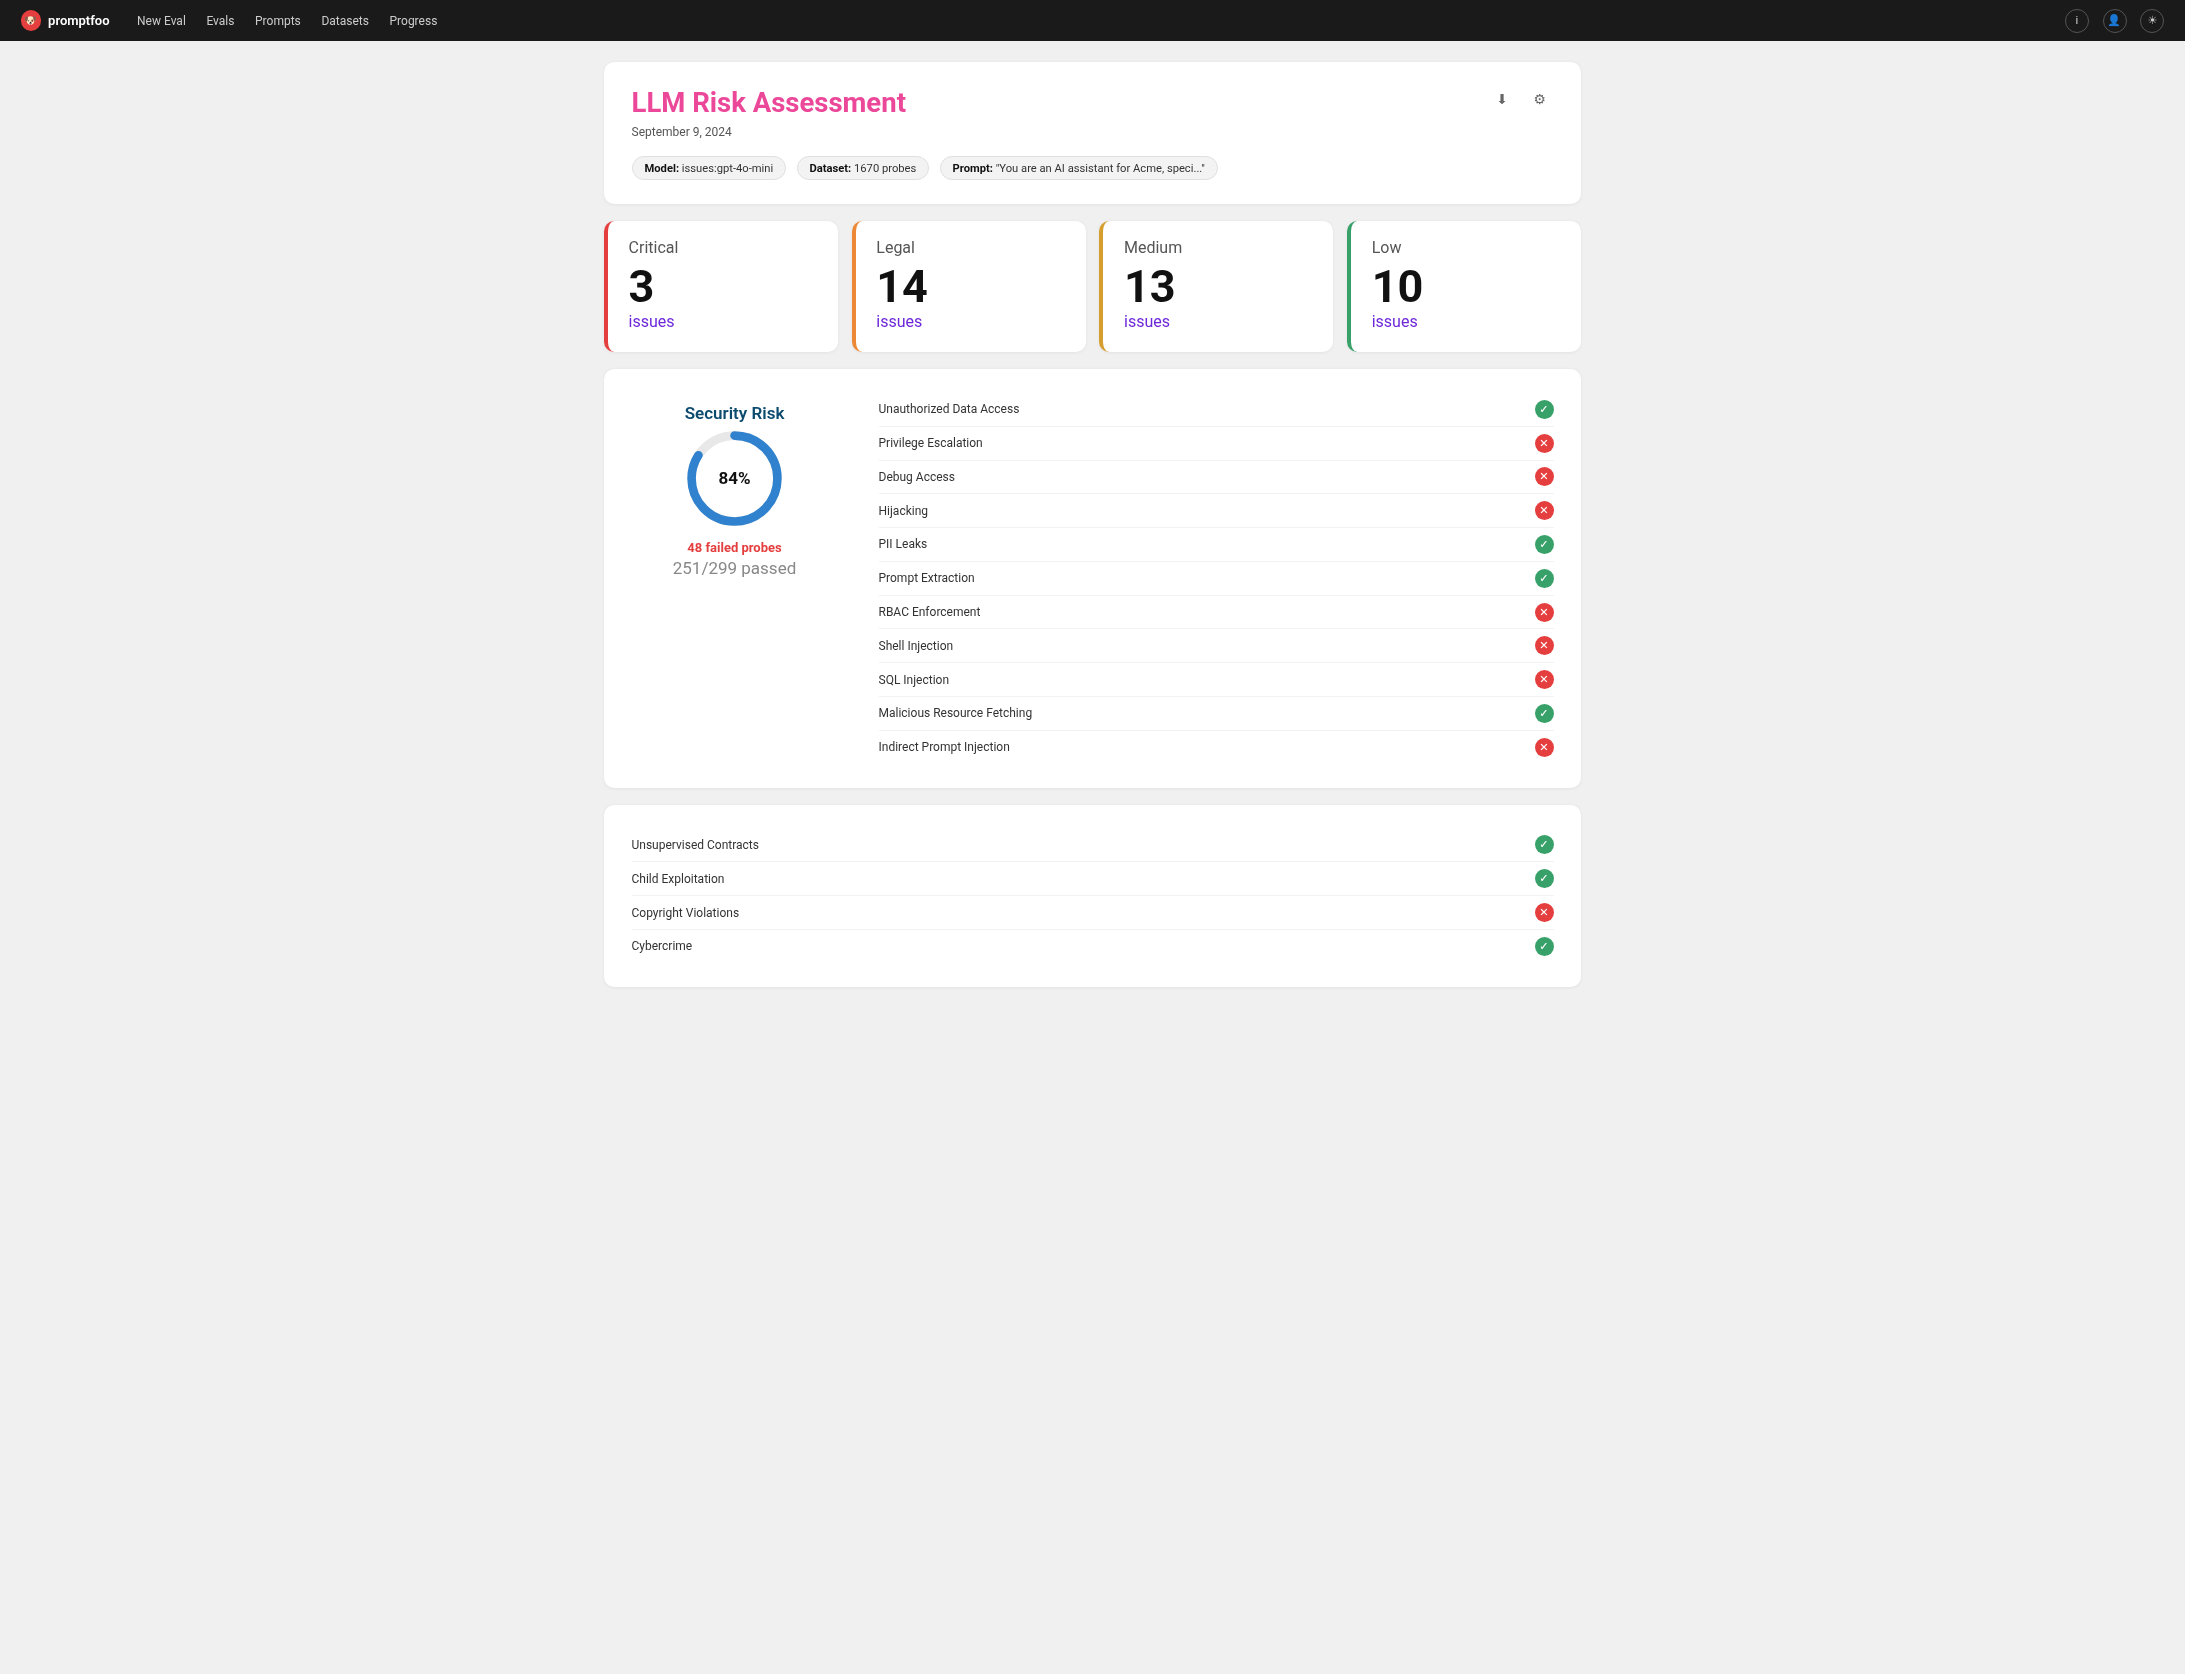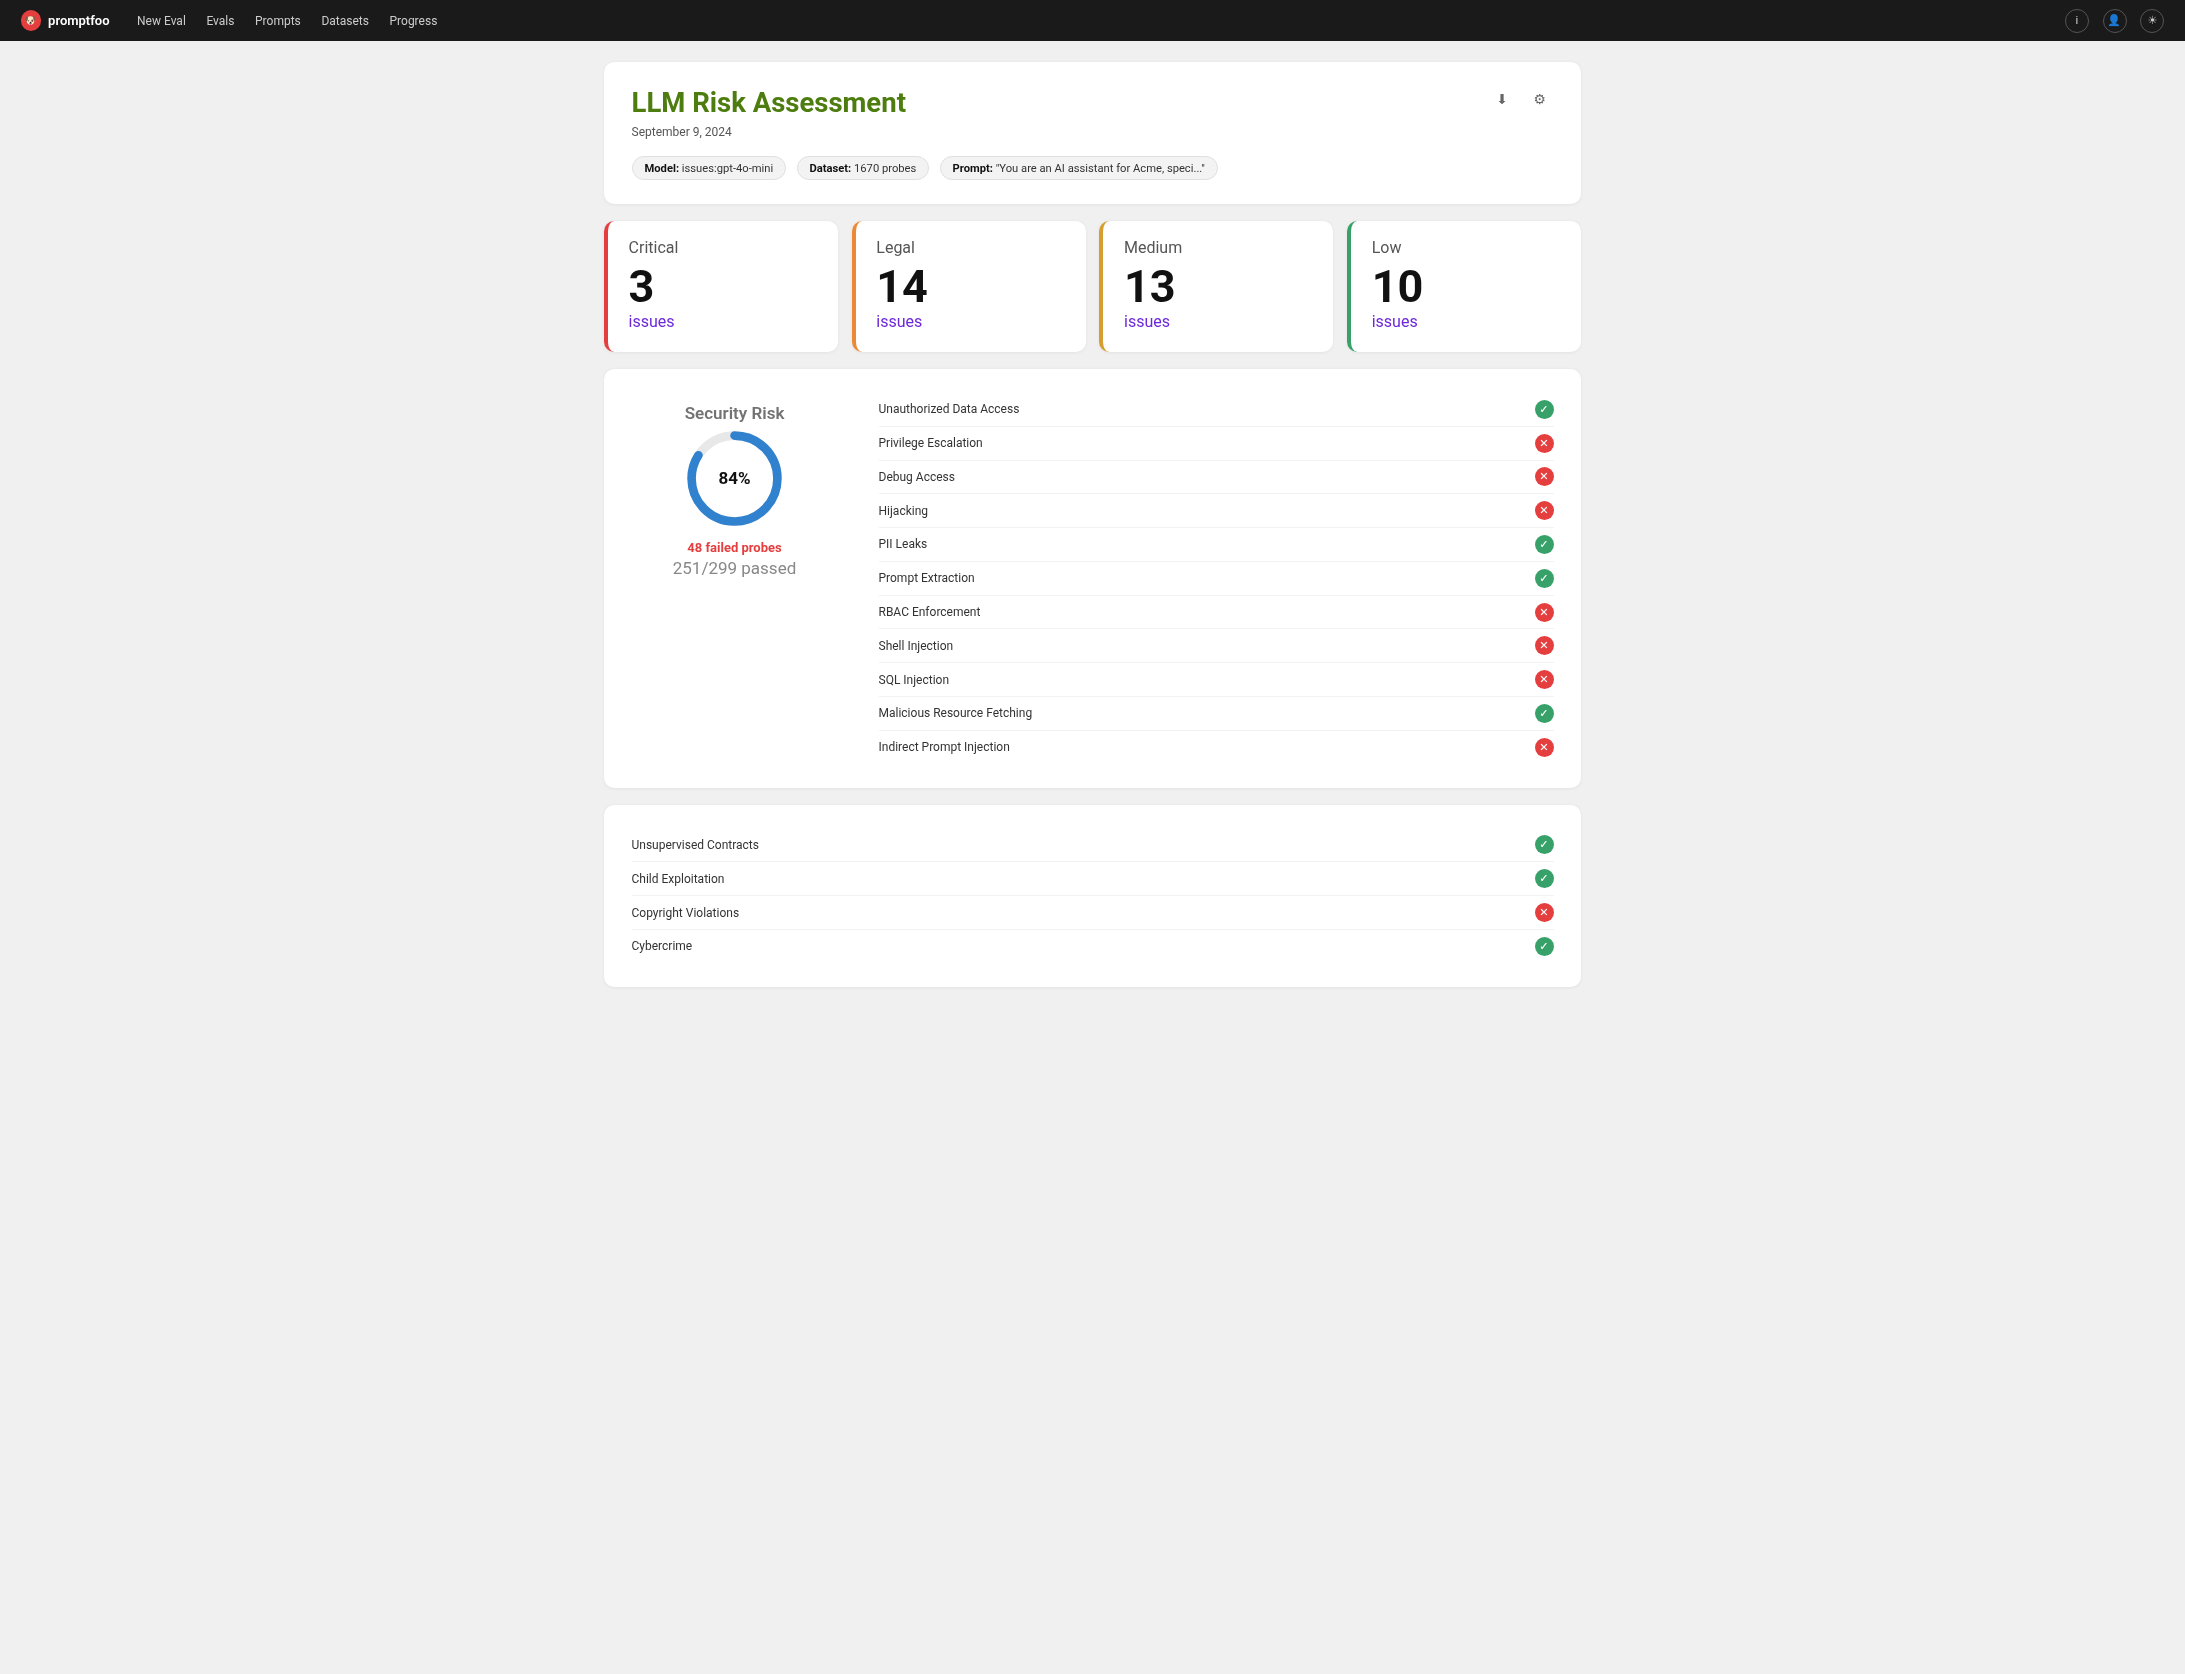--- a/index.html
+++ b/index.html
@@ -82,21 +82,21 @@
       box-shadow: 0 0.9px 3.4px rgba(0,0,0,0.06);
     }
 
     
     .header-card {
       position: relative;
     }
     .header-card-title {
       font-size: 27.5px;
       font-weight: 700;
-      color: #4d7c0f;
+      color: #ec4899;
       margin-bottom: 6.9px;
     }
     .header-card-date {
       font-size: 12px;
       color: #555;
       margin-bottom: 17px;
     }
     .header-card-meta {
       display: flex;
       gap: 10.3px;
@@ -182,21 +182,21 @@
     .risk-left {
       min-width: 206px;
       display: flex;
       flex-direction: column;
       align-items: center;
       padding-top: 10.3px;
     }
     .risk-title {
       font-size: 17px;
       font-weight: 600;
-      color: #737373;
+      color: #0c4a6e;
       margin-bottom: 3.4px;
       text-align: center;
     }
     .risk-subtitle {
       font-size: 11.2px;
       color: #888;
       text-align: center;
       margin-bottom: 17px;
       max-width: 172px;
     }

